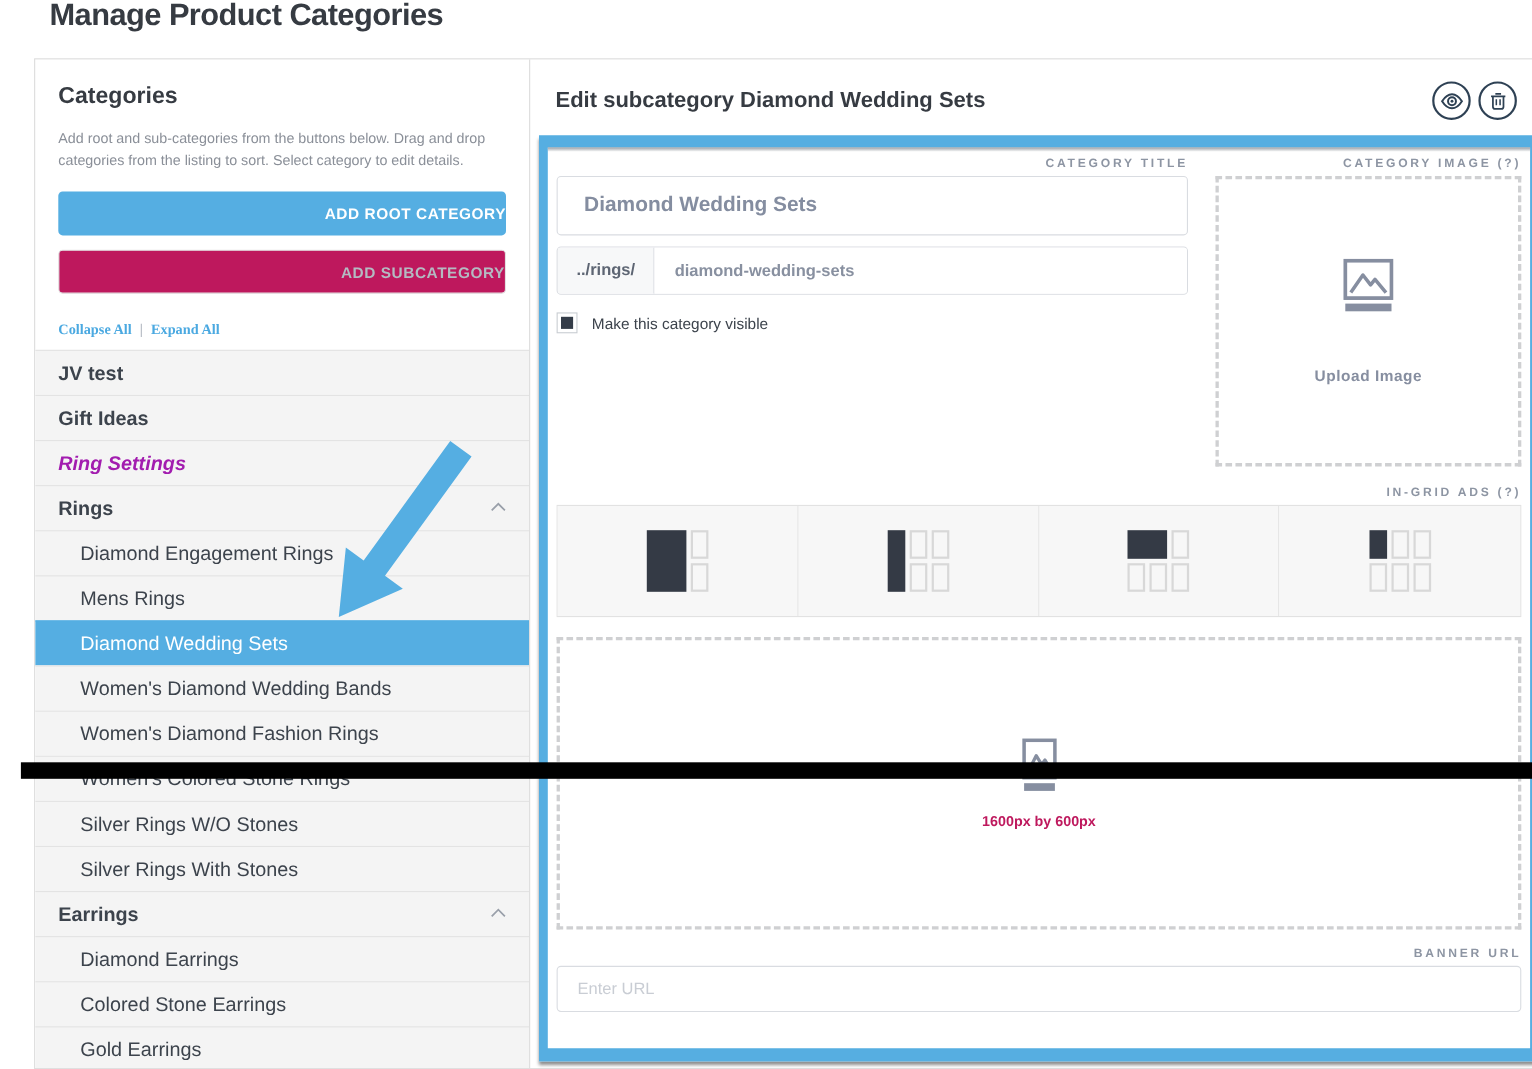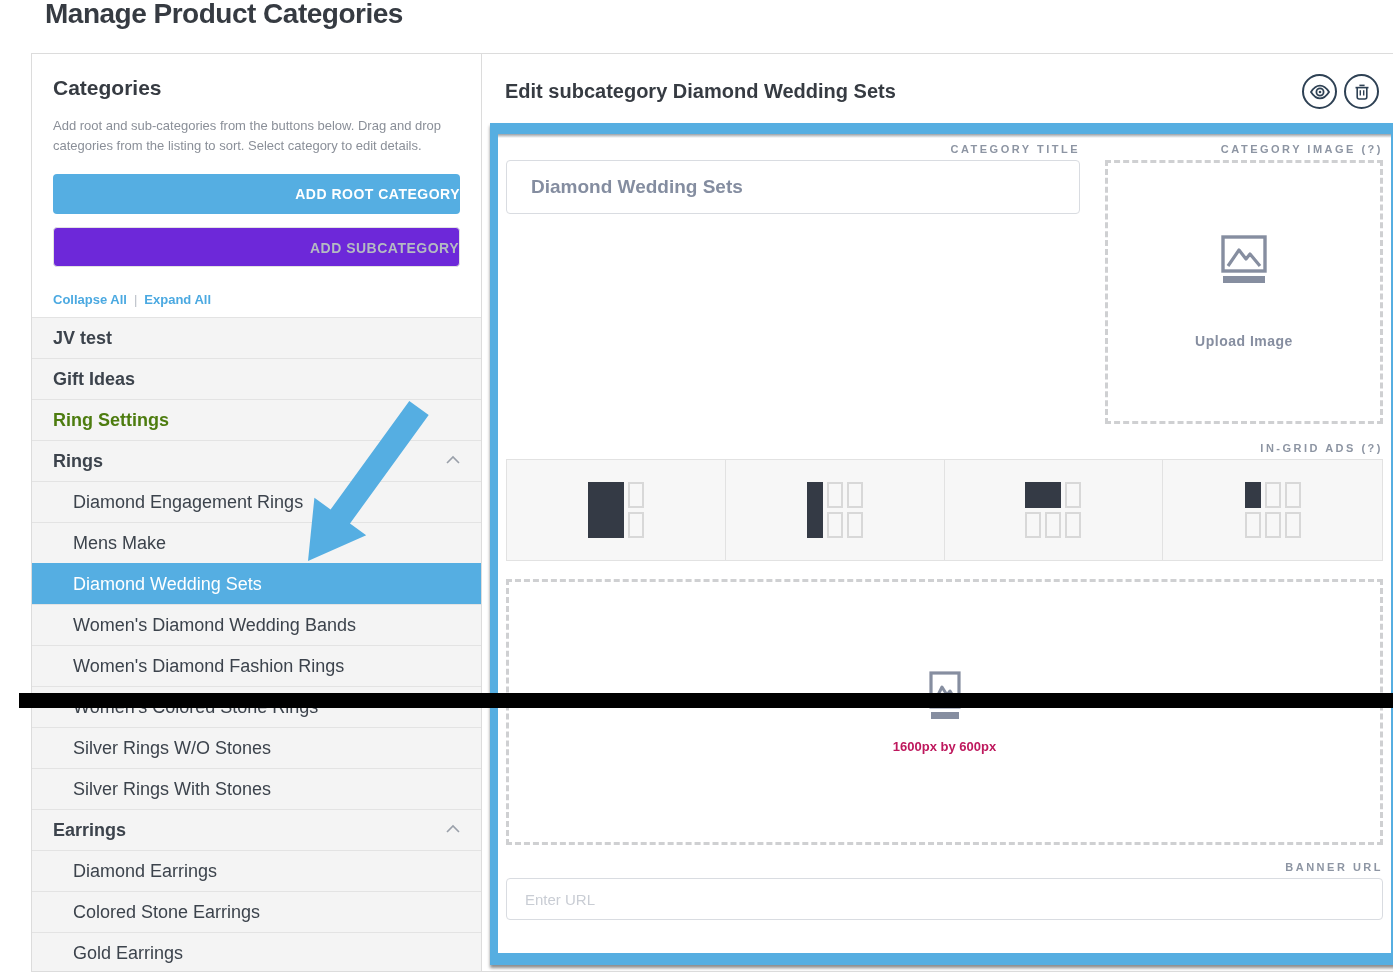--- a/index.html
+++ b/index.html
@@ -15,31 +15,31 @@
 
   
   .left-col { width:450px; border-right:1px solid #dcdcdc; position:relative; overflow:hidden; }
   .left-top { padding:22px 21px 0 21px; }
   .panel-title { font-size:21px; font-weight:bold; color:#363b42; margin-bottom:16px; }
   .panel-desc { font-size:13px; line-height:1.5; color:#8a8f98; margin-bottom:19px; }
   .btn { display:block; width:100%; height:40px; border-radius:4px; font-size:14px;
     font-weight:bold; letter-spacing:0.5px; text-align:right; line-height:40px; cursor:pointer;
     font-family:"Liberation Sans", sans-serif; }
   .btn-primary { background:#55aee2; color:#fff; border:none; margin-bottom:13px; }
-  .btn-disabled { background:#6d28d9; color:#b4bac2; border:1px solid #e2e2e2; }
+  .btn-disabled { background:#be185d; color:#b4bac2; border:1px solid #e2e2e2; }
   .links-row { margin-top:25px; font-size:13px; font-weight:bold; }
-  .links-row a { color:#4ba9e1; text-decoration:none; }
+  .links-row a { color:#4ba9e1; text-decoration:none;font-family:Liberation Serif, serif; }
   .links-sep { color:#b9bec6; font-weight:normal; margin:0 7px; }
 
   .cat-list { margin-top:10px; }
   .cat-row { height:41px; line-height:40px; border-top:1px solid #e3e3e3; background:#f4f4f4;
     font-size:18px; color:#3c434c; padding-left:21px; position:relative; cursor:pointer; }
   .cat-row.root { font-weight:bold; }
   .cat-row.sub { padding-left:41px; font-weight:normal; }
-  .cat-row.disabled { color:#4d7c0f; }
+  .cat-row.disabled { color:#a21caf;font-style:italic; }
   .cat-row.selected { background:#55aee2; color:#fff; border-top-color:#55aee2; }
   .cat-row .chev { position:absolute; right:20px; top:14px; }
 
   .arrow-svg { position:absolute; left:260px; top:390px; pointer-events:none; z-index:5; }
 
   
   .right-col { flex:1; position:relative; }
   .right-head { display:flex; align-items:center; justify-content:space-between;
     padding:20px 20px 14px 23px; }
   .right-head h2 { font-size:20px; font-weight:bold; color:#363b42; }
@@ -122,21 +122,21 @@
         </div>
       </div>
       <div class="cat-list" id="cat-list">
           <div class="cat-row root"><span>JV test</span></div>
           <div class="cat-row root"><span>Gift Ideas</span></div>
           <div class="cat-row root disabled"><span>Ring Settings</span></div>
           <div class="cat-row root"><span>Rings</span><svg class="chev" width="16" height="10" viewBox="0 0 16 10">
               <polyline points="2,8 8,2 14,8" fill="none" stroke="#9aa0aa" stroke-width="1.6"></polyline>
             </svg></div>
           <div class="cat-row sub"><span>Diamond Engagement Rings</span></div>
-          <div class="cat-row sub"><span>Mens Make</span></div>
+          <div class="cat-row sub"><span>Mens Rings</span></div>
           <div class="cat-row sub selected"><span>Diamond Wedding Sets</span></div>
           <div class="cat-row sub"><span>Women's Diamond Wedding Bands</span></div>
           <div class="cat-row sub"><span>Women's Diamond Fashion Rings</span></div>
           <div class="cat-row sub"><span>Women's Colored Stone Rings</span></div>
           <div class="cat-row sub"><span>Silver Rings W/O Stones</span></div>
           <div class="cat-row sub"><span>Silver Rings With Stones</span></div>
           <div class="cat-row root"><span>Earrings</span><svg class="chev" width="16" height="10" viewBox="0 0 16 10">
               <polyline points="2,8 8,2 14,8" fill="none" stroke="#9aa0aa" stroke-width="1.6"></polyline>
             </svg></div>
           <div class="cat-row sub"><span>Diamond Earrings</span></div>
@@ -167,20 +167,30 @@
         </div>
       </div>
 
       <div class="form-frame">
         <div class="form-inner">
 
           <div class="top-grid">
             <div class="title-block">
               <div class="field-label">CATEGORY TITLE</div>
               <input class="text-input title-input" type="text" value="Diamond Wedding Sets" style="">
+              <div class="url-row">
+                <div class="url-prefix">../rings/</div>
+                <input class="url-input" type="text" value="diamond-wedding-sets" style="">
+              </div>
+              <div class="check-row">
+                <div class="checkbox">
+                  <div class="mark"></div>
+                </div>
+                <div class="check-label">Make this category visible</div>
+              </div>
             </div>
 
             <div class="image-block">
               <div class="field-label">CATEGORY IMAGE (?)</div>
               <div class="dashed-box cat-image-box">
                 <svg width="46" height="50" viewBox="0 0 46 50">
                   <rect x="2" y="2" width="42" height="34" fill="none" stroke="#868ea0" stroke-width="3.4"></rect>
                   <path d="M7 31 L18 15 L25 24 L29 19 L39 31" fill="none" stroke="#868ea0" stroke-width="3.2" stroke-linejoin="round"></path>
                   <rect x="2" y="41" width="42" height="7" fill="#868ea0"></rect>
                 </svg>

